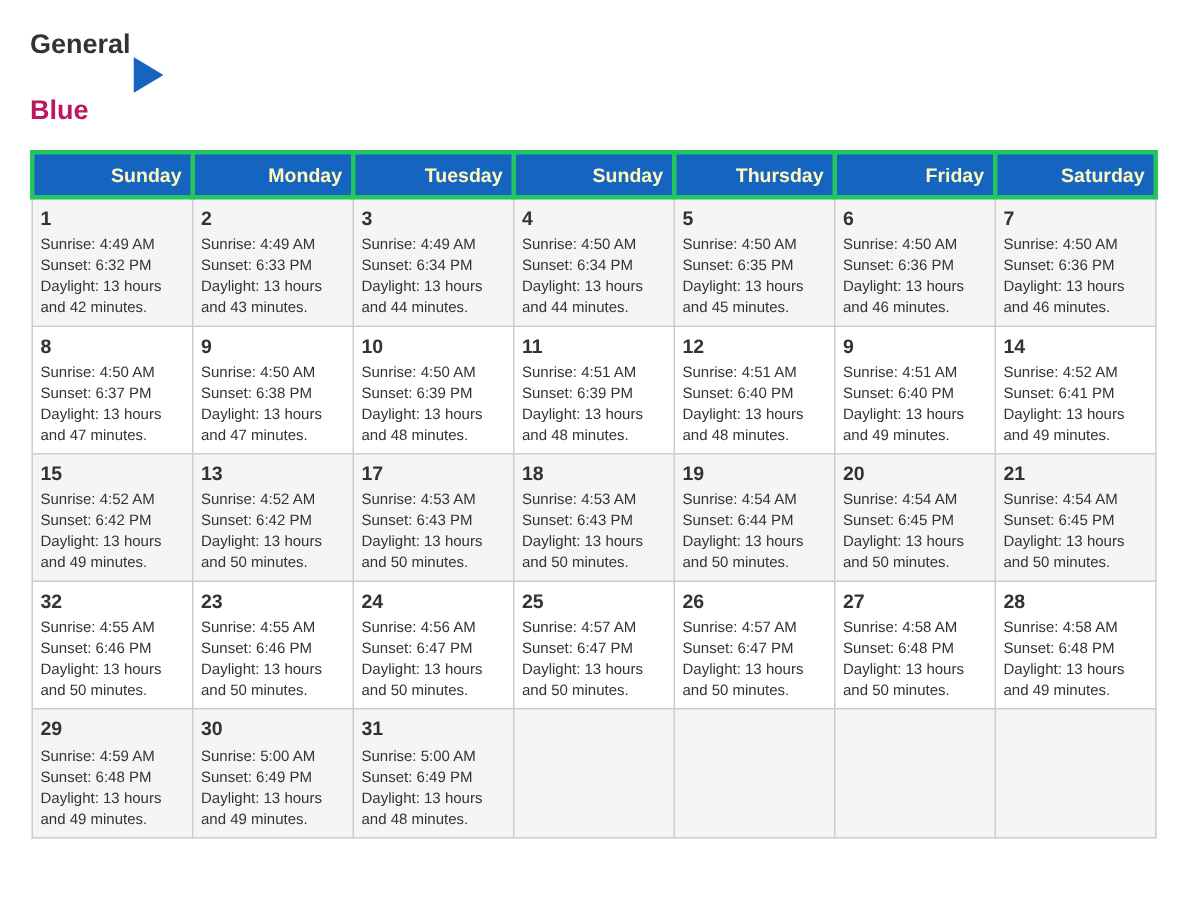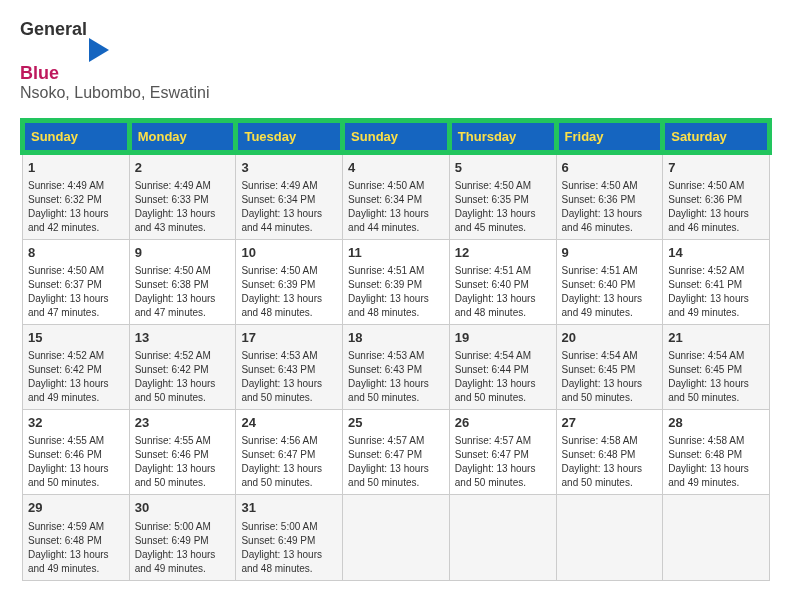--- a/index.html
+++ b/index.html
@@ -8,21 +8,20 @@
       background: #fff;
       width: 792px;
       min-height: 612px;
       padding: 20px;
     }
     .header {
       display: flex;
       justify-content: space-between;
       align-items: flex-start;
       margin-bottom: 16px;
-      flex-direction: column;
     }
     .logo {
       display: flex;
       align-items: center;
     }
     .logo-text {
       display: flex;
       flex-direction: column;
       font-size: 18px;
       font-weight: bold;
@@ -49,26 +48,26 @@
       font-weight: normal;
       color: #555;
     }
     table {
       width: 100%;
       border-collapse: collapse;
       font-size: 11px;
     }
     thead tr th {
       background: #1565c0;
-      color: #fde047;
+      color: #fef9c3;
       padding: 6px 6px;
-      text-align: left;
+      text-align: right;
       font-size: 13px;
       font-weight: bold;
-      border: 5px solid #22c55e;
+      border: 3px solid #22c55e;
     }
     tbody tr td {
       border: 1px solid #ccc;
       padding: 4px 5px;
       vertical-align: top;
       width: calc(100% / 7);
       min-height: 70px;
       background: #fff;
       color: #333;
       line-height: 1.4;
@@ -101,21 +100,20 @@
   <div class="logo">
     <div class="logo-text">
       <span>General</span>
       <span>Blue</span>
     </div>
     <svg class="logo-icon" viewBox="0 0 20 24" xmlns="http://www.w3.org/2000/svg">
       <polygon points="0,0 20,12 0,24" fill="#1565c0"></polygon>
     </svg>
   </div>
   <div class="title-block">
-    <h2>Nsoko, Lubombo, Eswatini</h2>
   </div>
 </div>
 
 <table>
   <thead>
     <tr>
     <th>Sunday</th>
         <th>Monday</th>
         <th>Tuesday</th>
         <th>Sunday</th>

